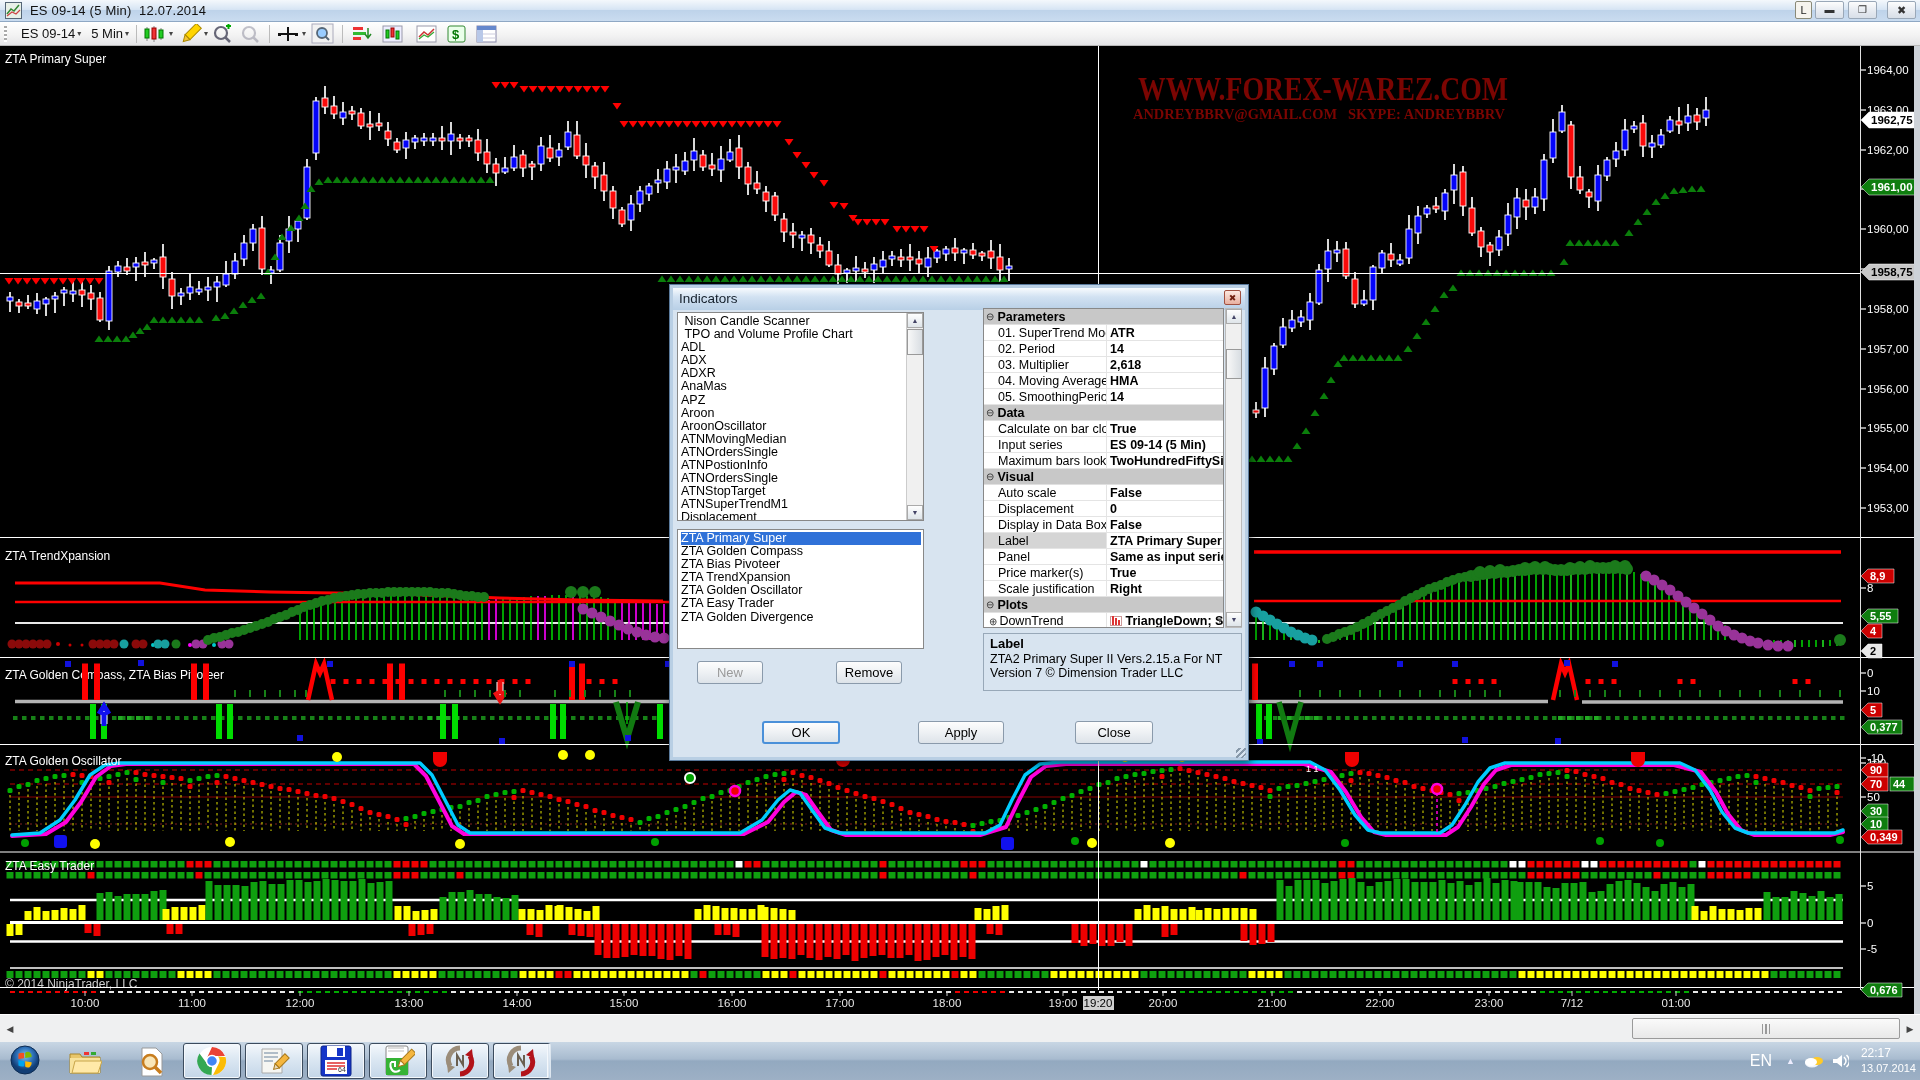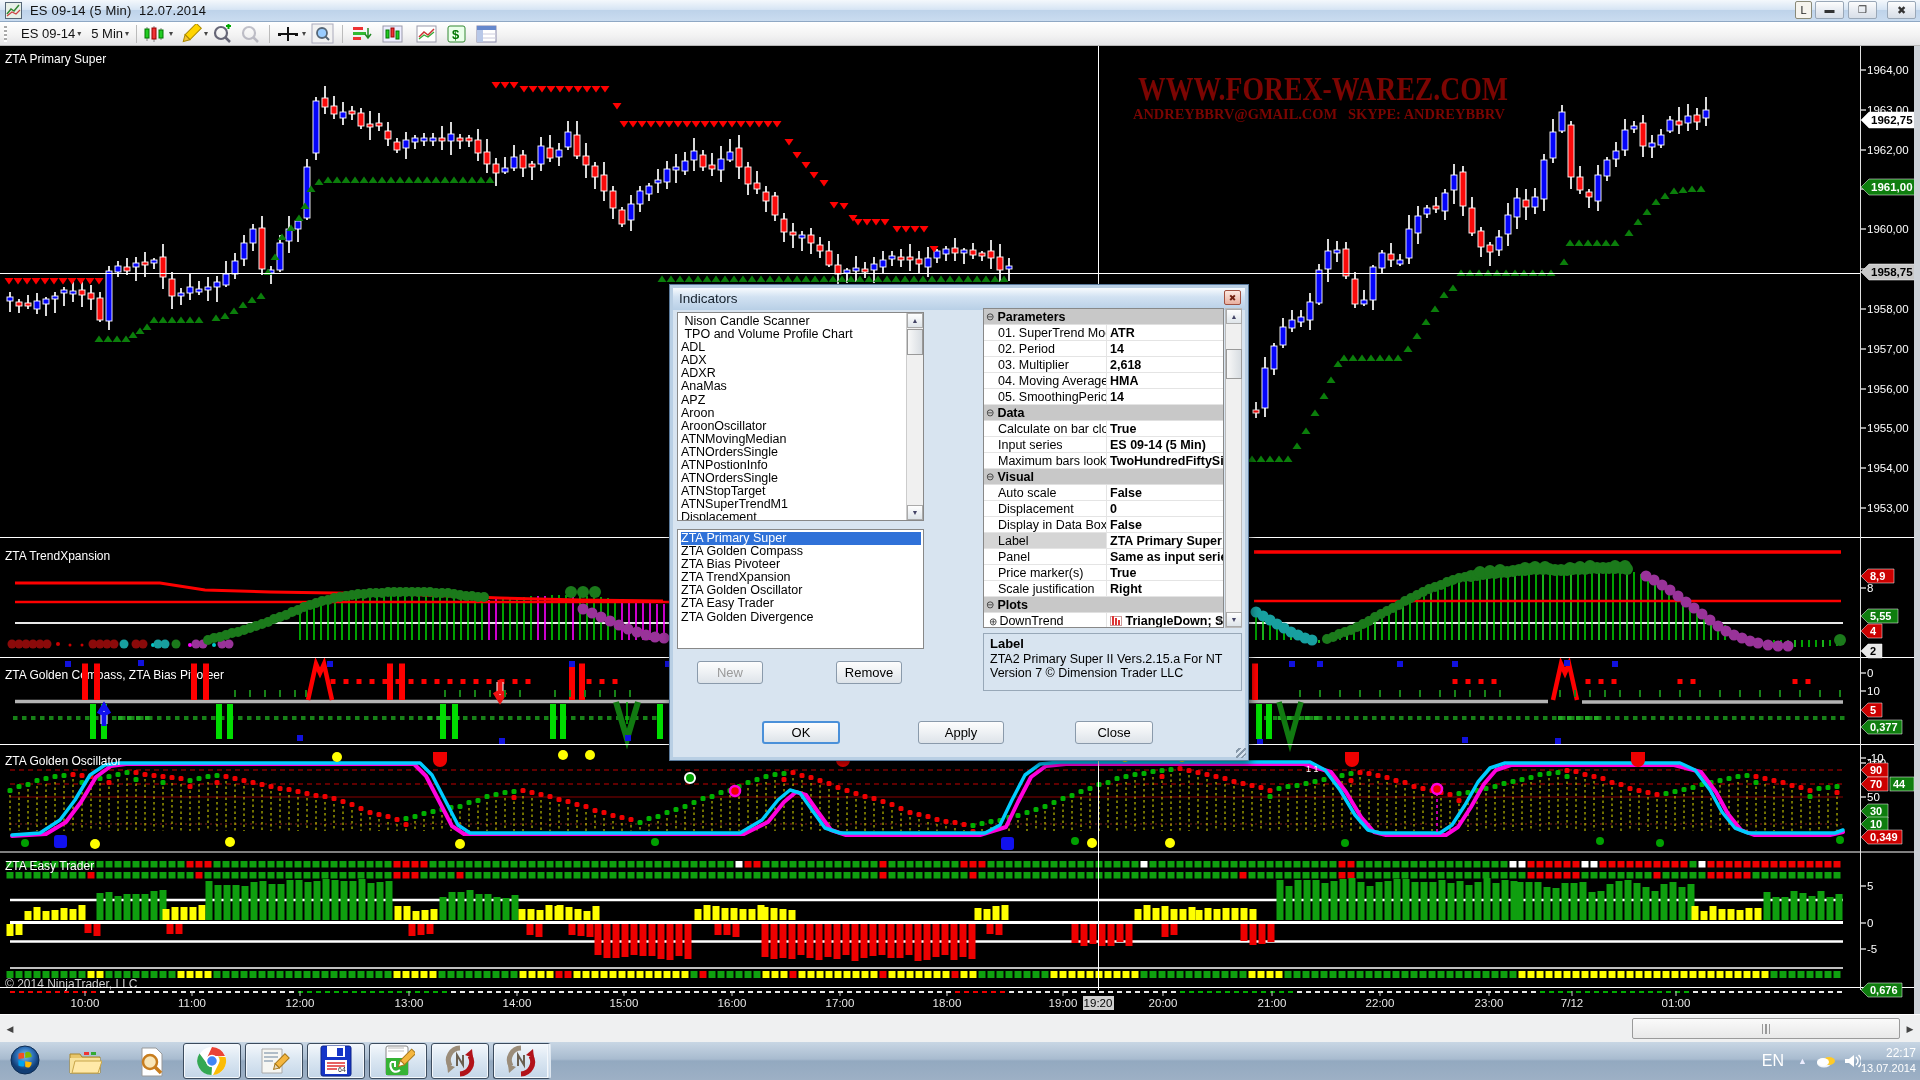--- a/index.html
+++ b/index.html
@@ -3178,14 +3178,14 @@
   <span style="font-size:9px;color:#eef;margin-left:14px">▲</span>
   <svg width="22" height="16" style="margin-left:8px">
         <ellipse cx="9" cy="10" rx="7" ry="4.5" fill="#f0f4fa"></ellipse>
         <ellipse cx="14" cy="8" rx="6" ry="4" fill="#ffca28"></ellipse>
         <ellipse cx="8" cy="9" rx="6" ry="4" fill="#fff"></ellipse>
       </svg>
   <svg width="18" height="16" style="margin-left:6px">
         <path d="M2,6 h4 l5,-4 v12 l-5,-4 h-4 Z" fill="#fff"></path>
         <path d="M13,4 q4,4 0,8 M15.5,2 q6,6 0,12" stroke="#fff" fill="none" stroke-width="1.5"></path>
       </svg>
-  <div style="display:inline-block;vertical-align:top;text-align:right;color:#fff;font-size:12px;line-height:15px">22:17<br><span style="font-size:11px">13.07.2014</span></div>
+  <div style="display:inline-block;vertical-align:top;margin-left:12px;text-align:left;color:#fff;font-size:12px;line-height:15px">22:17<br><span style="font-size:11px">13.07.2014</span></div>
  </div>
 </div>
 </body></html>

